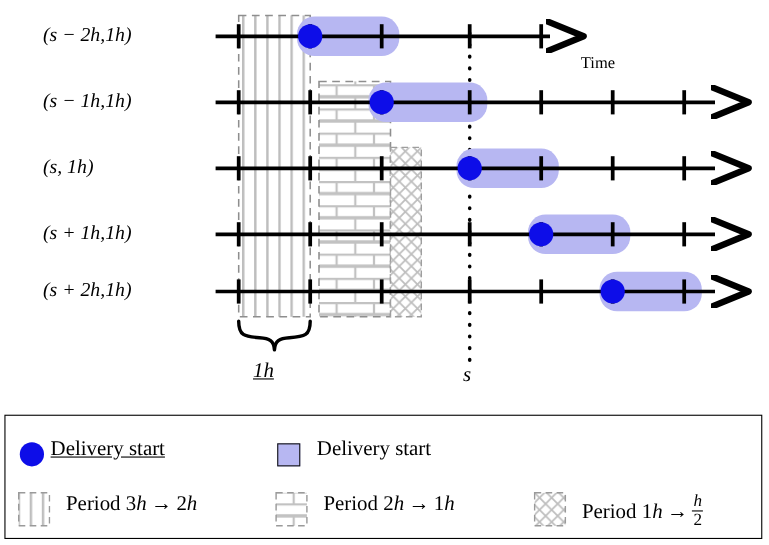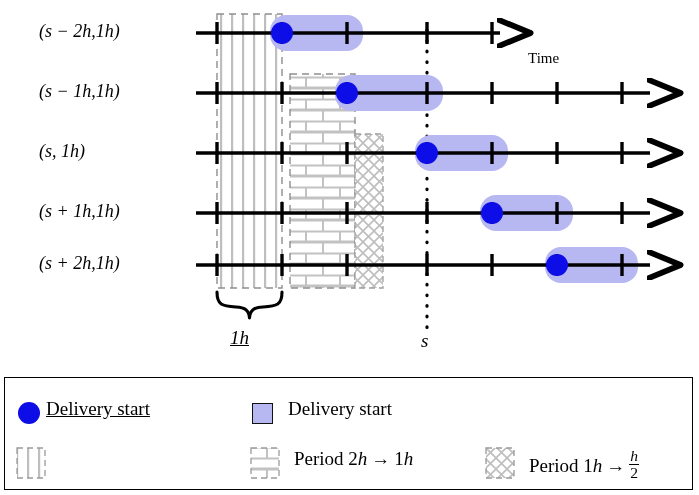--- a/index.html
+++ b/index.html
@@ -154,20 +154,23 @@
 <div class="legitem" style="left:252px;top:398px;">
   <span class="sw" style="left:0;top:5px;width:19px;height:19px;background:#B7B7F2;border:1.8px solid #111;"></span>
   <span style="margin-left:36px;">Delivery start</span>
 </div>
 
 <div class="legitem" style="left:16px;top:448px;">
   <svg class="sw" width="30" height="32" style="left:0;top:-1px;">
     <rect x="1" y="1" width="28" height="30" fill="url(#pat-vstripes)"></rect>
     <rect x="1" y="1" width="28" height="30" fill="none" stroke="#9A9A9A" stroke-width="1.3" stroke-dasharray="6 4"></rect>
   </svg>
+  <span style="margin-left:44px;">
+    <span>Period 3</span><i>h</i><span style="padding:0 4px;">→</span><span>2</span><i>h</i>
+  </span>
 </div>
 
 <div class="legitem" style="left:250px;top:448px;">
   <svg class="sw" width="30" height="32" style="left:0;top:-1px;">
     <rect x="1" y="1" width="28" height="30" fill="url(#pat-bricks)"></rect>
     <rect x="1" y="1" width="28" height="30" fill="none" stroke="#9A9A9A" stroke-width="1.3" stroke-dasharray="6 4"></rect>
   </svg>
   <span style="margin-left:44px;">
     <span>Period 2</span><i>h</i><span style="padding:0 4px;">→</span><span>1</span><i>h</i>
   </span>

